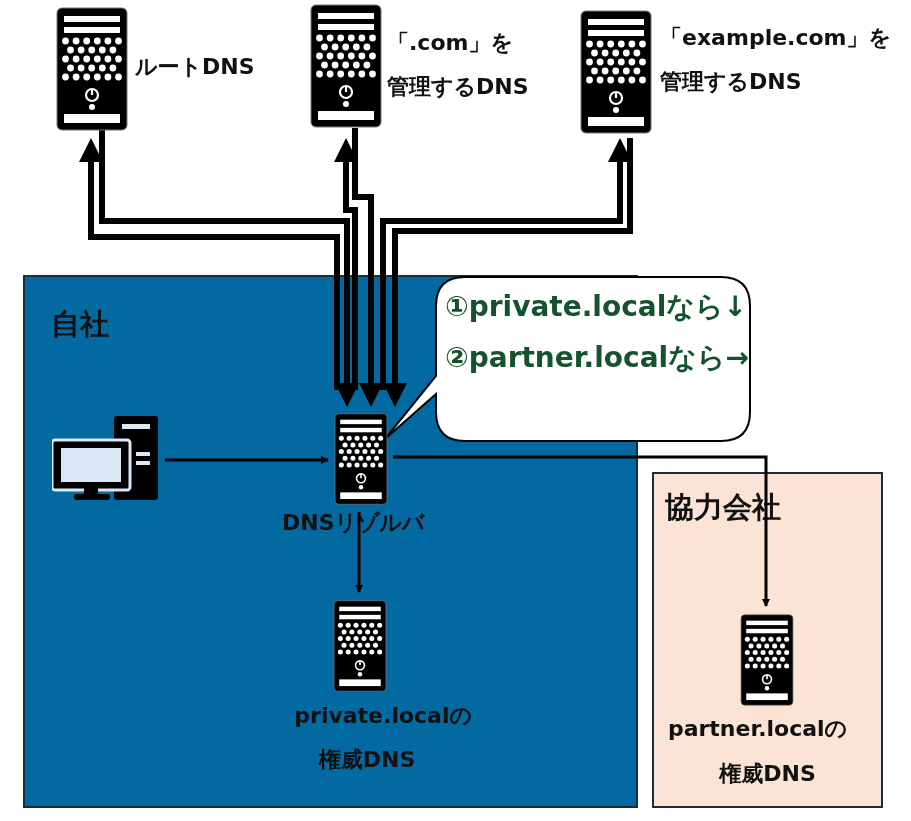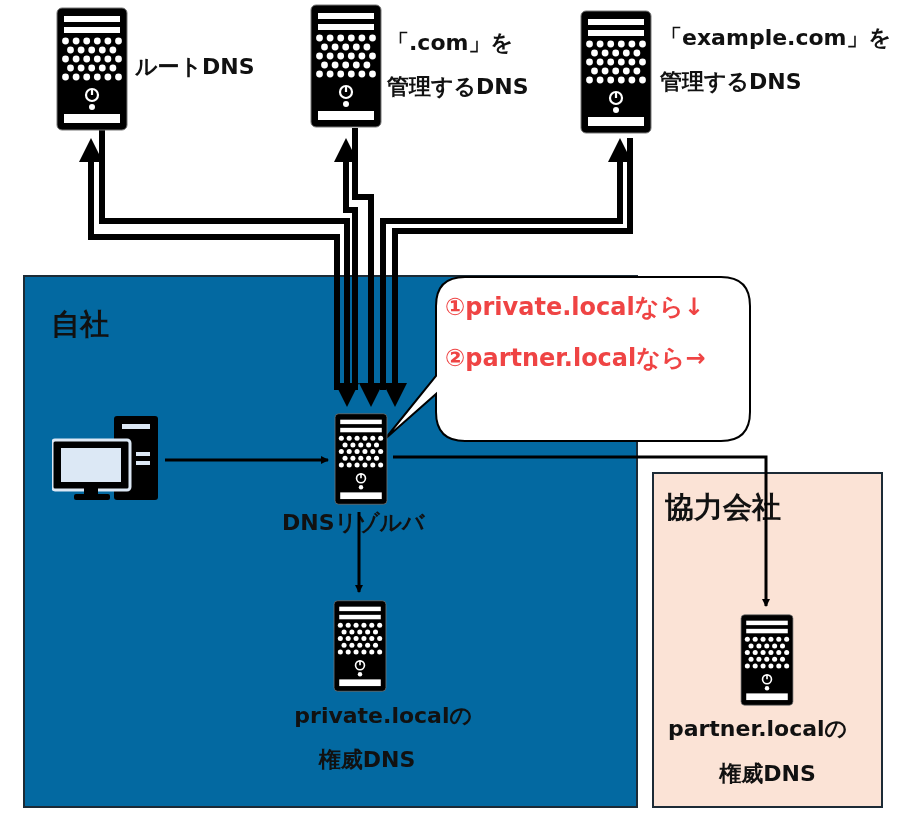--- a/index.html
+++ b/index.html
@@ -9,21 +9,21 @@
   #zone-own { left: 23px; top: 275px; width: 615px; height: 533px; background: #0369a1; }
   #zone-partner { left: 652px; top: 472px; width: 231px; height: 336px; background: #fbe3d6; }
   .zone-title { position: absolute; font-weight: bold; font-size: 29px; color: #111; }
   #own-title { left: 26px; top: 28px; }
   #partner-title { left: 11px; top: 14px; }
   .label { position: absolute; font-weight: bold; font-size: 22px; color: #111; white-space: nowrap; line-height: 1; }
   .label.center { text-align: center; }
   svg#wires { position: absolute; left: 0; top: 0; z-index: 2; }
   .server { position: absolute; z-index: 3; }
   #bubble { position: absolute; left: 435px; top: 276px; width: 316px; height: 166px; z-index: 1; }
-  #bubble-text { position: absolute; left: 445px; top: 292px; z-index: 4; font-weight: bold; font-size: 24px; color: #ef4444; }
+  #bubble-text { position: absolute; left: 445px; top: 292px; z-index: 4; font-weight: bold; font-size: 28px; color: #14532d; }
   #bubble-text div { height: 51px; line-height: 30px; white-space: nowrap; }
   .pc { position: absolute; left: 52px; top: 416px; z-index: 3; }
 </style>
 </head>
 <body>
 
 <div class="zone" id="zone-own">
   <div class="zone-title" id="own-title">自社</div>
 </div>
 <div class="zone" id="zone-partner">

